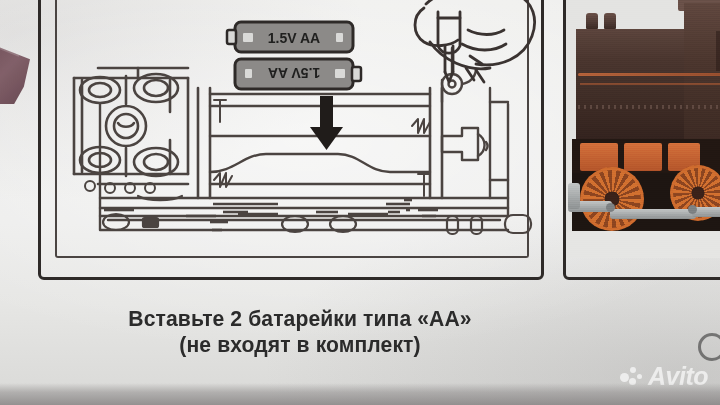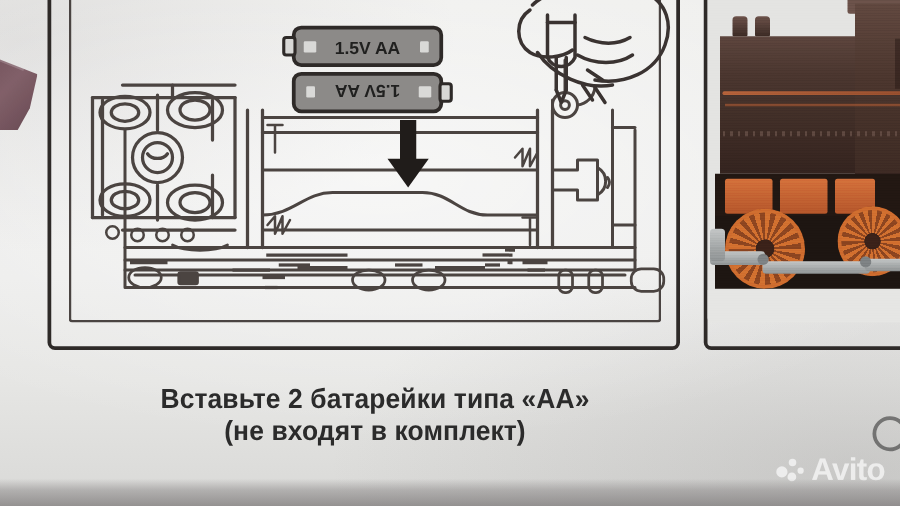--- a/index.html
+++ b/index.html
@@ -159,21 +159,21 @@
   
   #watermark{
     position:absolute;right:12px;bottom:14px;
     display:flex;align-items:center;gap:6px;
     opacity:.88;
   }
   #watermark .wm-dots{position:relative;width:22px;height:20px;}
   #watermark .wm-dots i{position:absolute;background:#f2f2f2;border-radius:50%;display:block;}
   #watermark .wm-text{
     color:#f2f2f2;font-size:25px;font-weight:bold;
-    font-family:"Liberation Sans",sans-serif;letter-spacing:-.5px;
+    font-family:"Liberation Sans",sans-serif;letter-spacing:-.5px;font-style:italic;
   }
   
   #wm-circle{
     position:absolute;right:-6px;bottom:44px;width:22px;height:22px;
     border:3px solid rgba(40,40,40,.55);border-radius:50%;
   }
 </style>
 </head>
 <body>
 

